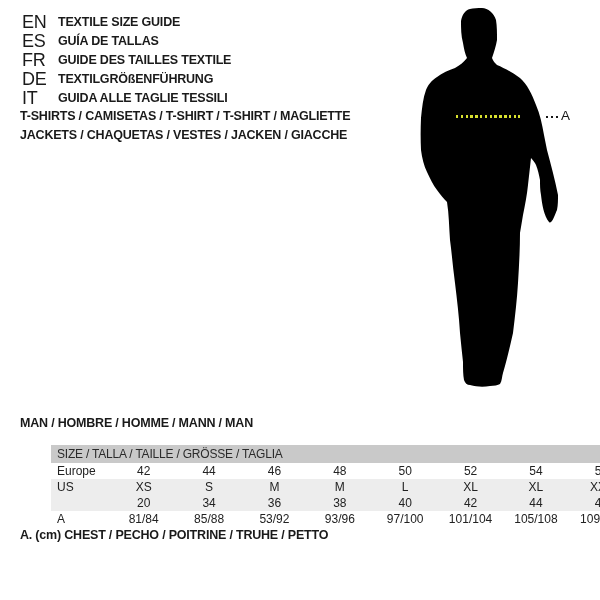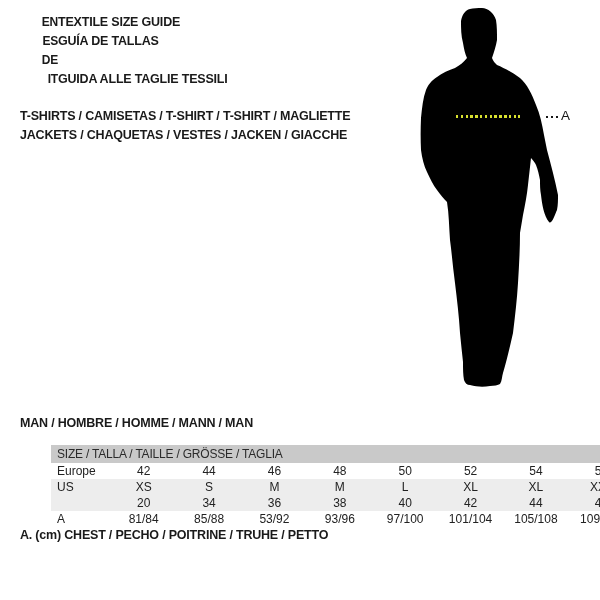--- a/index.html
+++ b/index.html
@@ -10,21 +10,21 @@
     font-family: "Liberation Sans", sans-serif;
     color: #1a1a1a;
     overflow: hidden;
   }
   .abs { position: absolute; }
 
   
   .lang-list { left: 22px; top: 13px; }
   .lang-row { display: flex; height: 19px; line-height: 19px; }
   .lang-code {
-    width: 36px; font-size: 12px; font-weight: bold; letter-spacing: -0.2px; text-align: right;
+    width: 36px; font-size: 18px; font-weight: normal; letter-spacing: -0.2px;
   }
   .lang-label {
     font-size: 12.5px; font-weight: bold; letter-spacing: -0.2px; white-space: nowrap;
   }
 
   
   .categories { left: 20px; top: 107px; }
   .category-line {
     font-size: 12.5px; font-weight: bold; letter-spacing: -0.2px;
     height: 19px; line-height: 19px; white-space: nowrap;
@@ -82,21 +82,26 @@
 <div class="abs lang-list">
   <div class="lang-row">
     <span class="lang-code">EN</span>
     <span class="lang-label">TEXTILE SIZE GUIDE</span>
   </div>
   <div class="lang-row">
     <span class="lang-code">ES</span>
     <span class="lang-label">GUÍA DE TALLAS</span>
   </div>
   <div class="lang-row">
+    <span class="lang-code">FR</span>
+    <span class="lang-label">GUIDE DES TAILLES TEXTILE</span>
+  </div>
+  <div class="lang-row">
     <span class="lang-code">DE</span>
+    <span class="lang-label">TEXTILGRÖßENFÜHRUNG</span>
   </div>
   <div class="lang-row">
     <span class="lang-code">IT</span>
     <span class="lang-label">GUIDA ALLE TAGLIE TESSILI</span>
   </div>
 </div>
 
 <div class="abs categories">
   <div class="category-line">T-SHIRTS / CAMISETAS / T-SHIRT / T-SHIRT / MAGLIETTE</div>
   <div class="category-line">JACKETS / CHAQUETAS / VESTES / JACKEN / GIACCHE</div>

